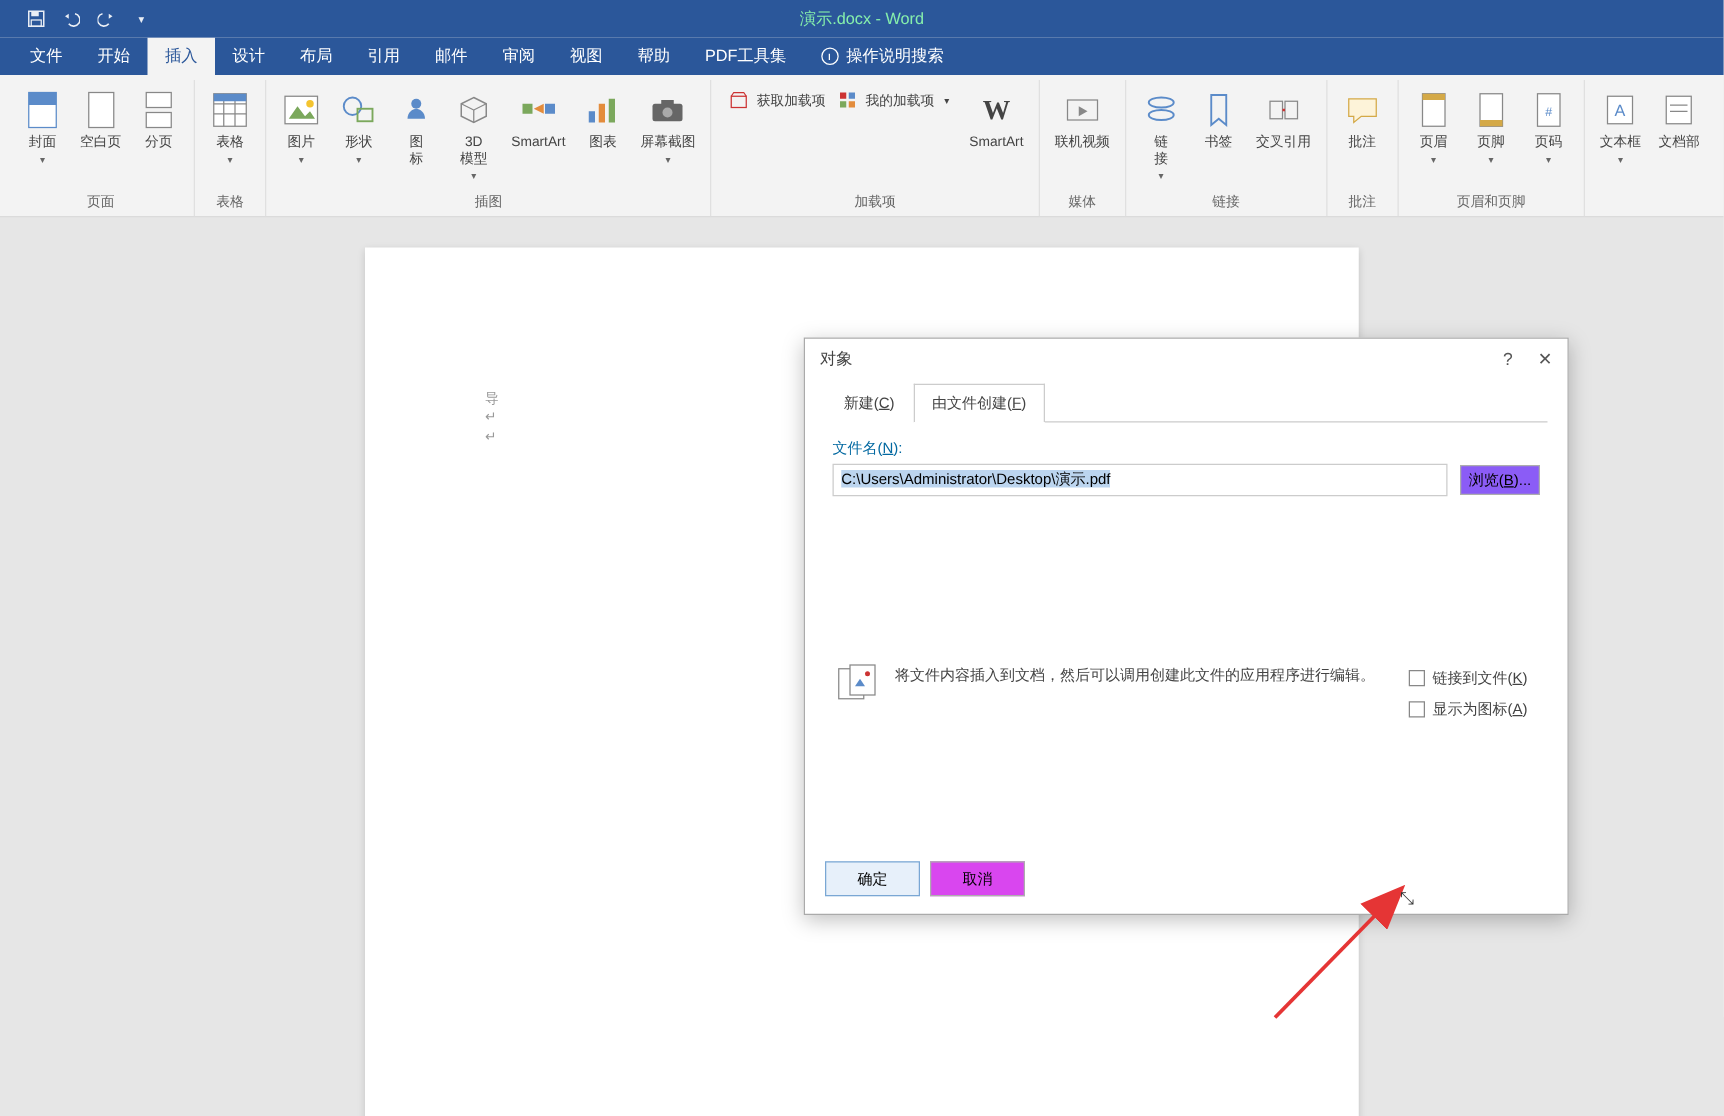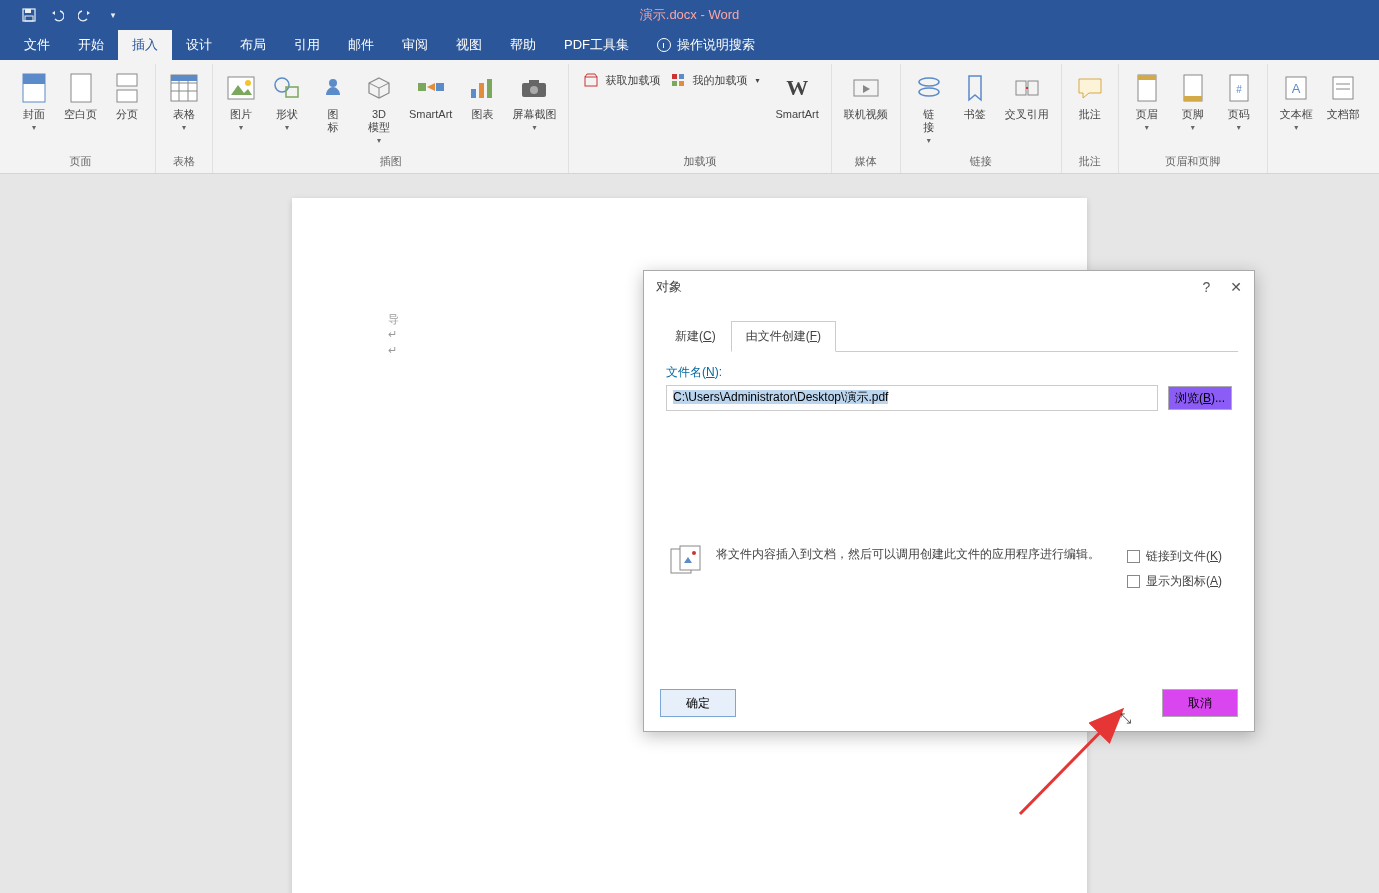--- a/index.html
+++ b/index.html
@@ -1,20 +1,20 @@
 <!DOCTYPE html>
 <html><head>
 <meta charset="utf-8">
 <style>
 *{box-sizing:border-box;margin:0;padding:0;font-family:"Microsoft YaHei","Segoe UI",sans-serif}
 body{width:1379px;height:893px;background:#e6e6e6;overflow:hidden;position:relative}
 .titlebar{height:30px;background:#2b579a;display:flex;align-items:center;position:relative}
 .qat{display:flex;align-items:center;gap:14px;padding-left:22px}
 .qat-icon{color:#fff;font-size:13px;opacity:.9;width:14px;height:14px;display:flex;align-items:center;justify-content:center}
-.title-center{position:absolute;left:0;right:0;text-align:center;color:#fca5a5;font-size:13px;pointer-events:none}
+.title-center{position:absolute;left:0;right:0;text-align:center;color:#86efac;font-size:13px;pointer-events:none}
 .menubar{height:30px;background:#2b579a;display:flex;align-items:flex-end;padding-left:10px}
 .menu-tab{color:#fff;font-size:13px;padding:6px 14px;cursor:pointer;display:flex;align-items:center;gap:4px}
 .menu-tab.active{background:#f3f3f3;color:#2b579a}
 .tell-me{display:flex;align-items:center;gap:6px}
 .tell-me-icon{width:14px;height:14px;border:1.4px solid #fff;border-radius:50%;position:relative}
 .tell-me-icon::after{content:"";position:absolute;width:1.4px;height:5px;background:#fff;left:5px;top:4px}
 .ribbon{height:114px;background:#f3f3f3;border-bottom:1px solid #d4d4d4;display:flex;padding:4px 6px 0}
 .rgrp{display:flex;flex-direction:column;align-items:center;border-right:1px solid #e0e0e0;padding:2px 6px 0}
 .rgrp:last-child{border-right:none}
 .rgrp-items{display:flex;flex:1;align-items:flex-start;gap:2px}
@@ -25,39 +25,39 @@
 .rbtn-drop{font-size:8px;color:#666;margin-top:2px}
 .rbtn-stack{display:flex;gap:2px;padding:4px 4px}
 .rbtn-h{display:flex;align-items:center;font-size:11px;color:#444;gap:6px;padding:2px 4px;cursor:pointer}
 .rbtn-h-icon{width:16px;height:16px;display:flex;align-items:center;justify-content:center}
 .docarea{position:absolute;top:174px;left:0;right:0;bottom:0;background:#e6e6e6;display:flex;justify-content:center}
 .page{width:795px;height:1123px;background:#fff;margin-top:24px;box-shadow:0 2px 6px rgba(0,0,0,.15);position:relative}
 .page-marks{position:absolute;top:114px;left:96px;font-size:11px;color:#999;line-height:1.4}
 .dialog{position:absolute;top:270px;left:643px;width:612px;height:462px;background:#fff;border:1px solid #aaa;box-shadow:0 4px 16px rgba(0,0,0,.25)}
 .dlg-title{height:32px;display:flex;align-items:center;justify-content:space-between;padding:0 12px;font-size:13px;color:#444}
 .dlg-title-btns{display:flex;gap:20px;font-size:14px;color:#555}
-.dlg-tabs{display:flex;padding:0 16px;margin-top:18px}
+.dlg-tabs{display:flex;padding:0 16px;margin-top:4px}
 .dlg-tab{padding:6px 14px;font-size:12px;color:#444;border:1px solid transparent;cursor:pointer}
 .dlg-tab.active{border:1px solid #ccc;border-bottom:1px solid #fff;background:#fff;position:relative;z-index:2}
 .dlg-tab-sep{border-bottom:1px solid #ccc;flex:1;align-self:flex-end;height:1px}
 .dlg-body{padding:12px 22px 12px 22px;position:relative;height:336px}
 .dlg-label{font-size:12px;color:#0369a1;margin-bottom:4px}
 .dlg-row{display:flex;gap:10px;align-items:center}
 .dlg-input{flex:1;height:26px;border:1px solid #ccc;padding:3px 6px;font-size:12px}
 .dlg-input-sel{background:#bcd5ef}
 .dlg-btn{height:24px;padding:0 6px;font-size:12px;border:1px solid #adadad;background:#8b5cf6;cursor:pointer}
 .dlg-checks{position:absolute;right:32px;top:196px;font-size:12px;color:#444;display:flex;flex-direction:column;gap:8px}
 .dlg-check{display:flex;align-items:center;gap:6px}
 .dlg-checkbox{width:13px;height:13px;border:1px solid #888}
 .dlg-result{margin-top:134px}
 .dlg-result-label{font-size:12px;color:#444;margin-bottom:10px}
 .dlg-result-body{display:flex;gap:10px;align-items:flex-start}
 .dlg-result-icon{width:36px;height:30px;position:relative;margin-left:4px}
 .dlg-result-text{font-size:12px;color:#444;line-height:1.6}
-.dlg-footer{display:flex;justify-content:space-between;gap:8px;padding:10px 16px 14px;position:absolute;bottom:0;right:0;left:0}
+.dlg-footer{display:flex;justify-content:flex-start;gap:8px;padding:10px 16px 14px;position:absolute;bottom:0;right:0;left:0}
 .dlg-foot-btn{width:76px;height:28px;font-size:12px;border:1px solid #adadad;background:#d946ef;cursor:pointer}
 .dlg-foot-btn.primary{border:1px solid #7aa7d4;background:#e7f0fa}
 .arrow{position:absolute;pointer-events:none}
 .u{text-decoration:underline}
 svg{display:block}
 .cursor{position:absolute;top:710px;left:1120px;font-size:14px;color:#333;pointer-events:none}
 </style>
 </head>
 <body>
 

